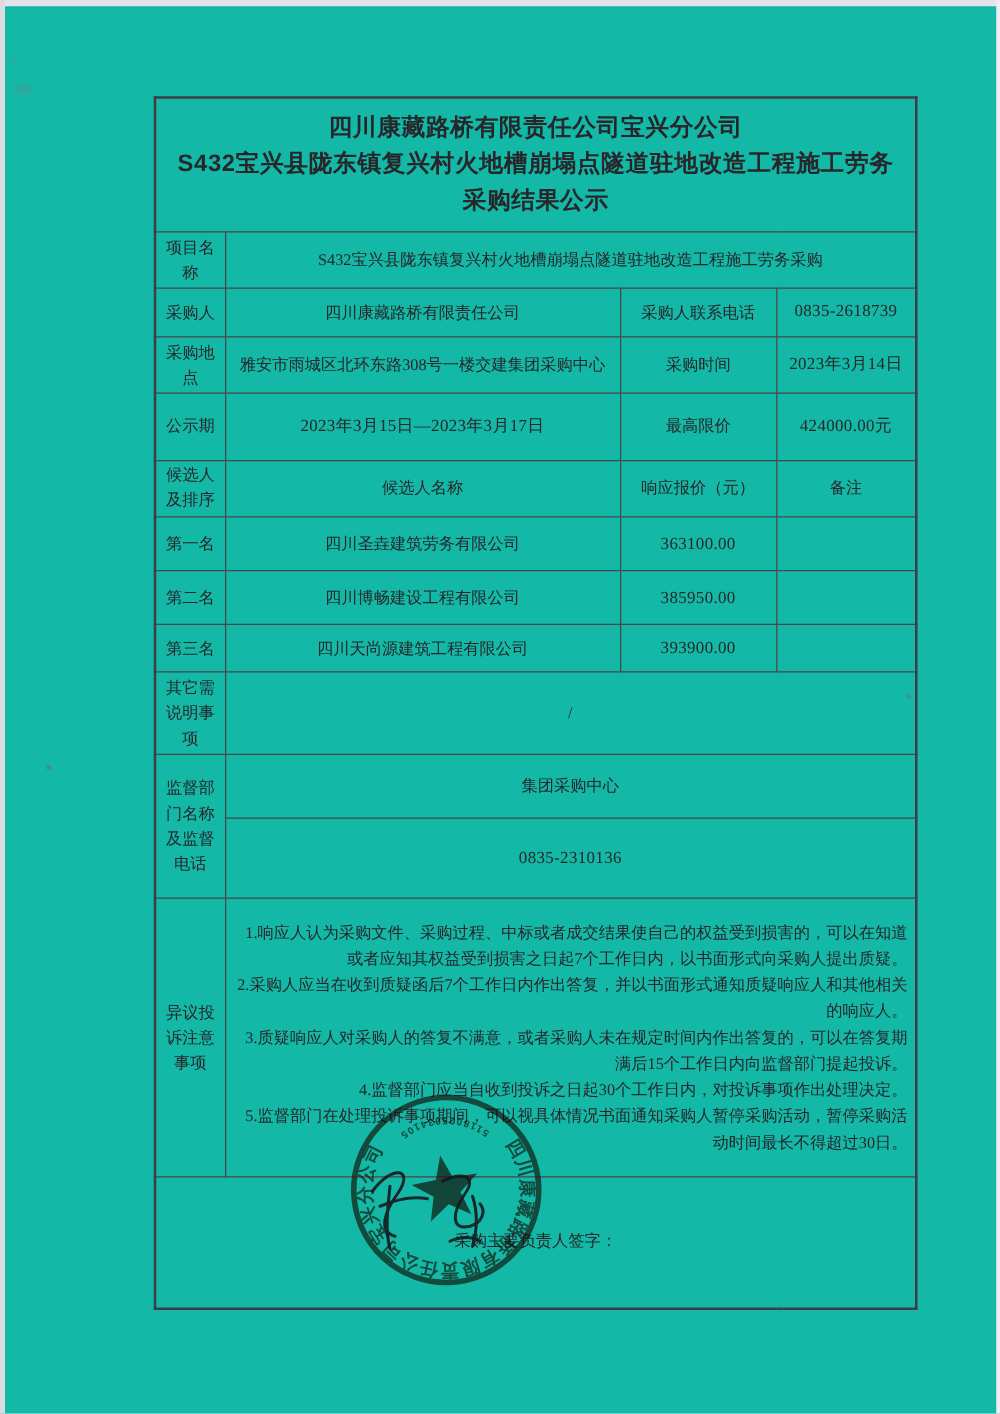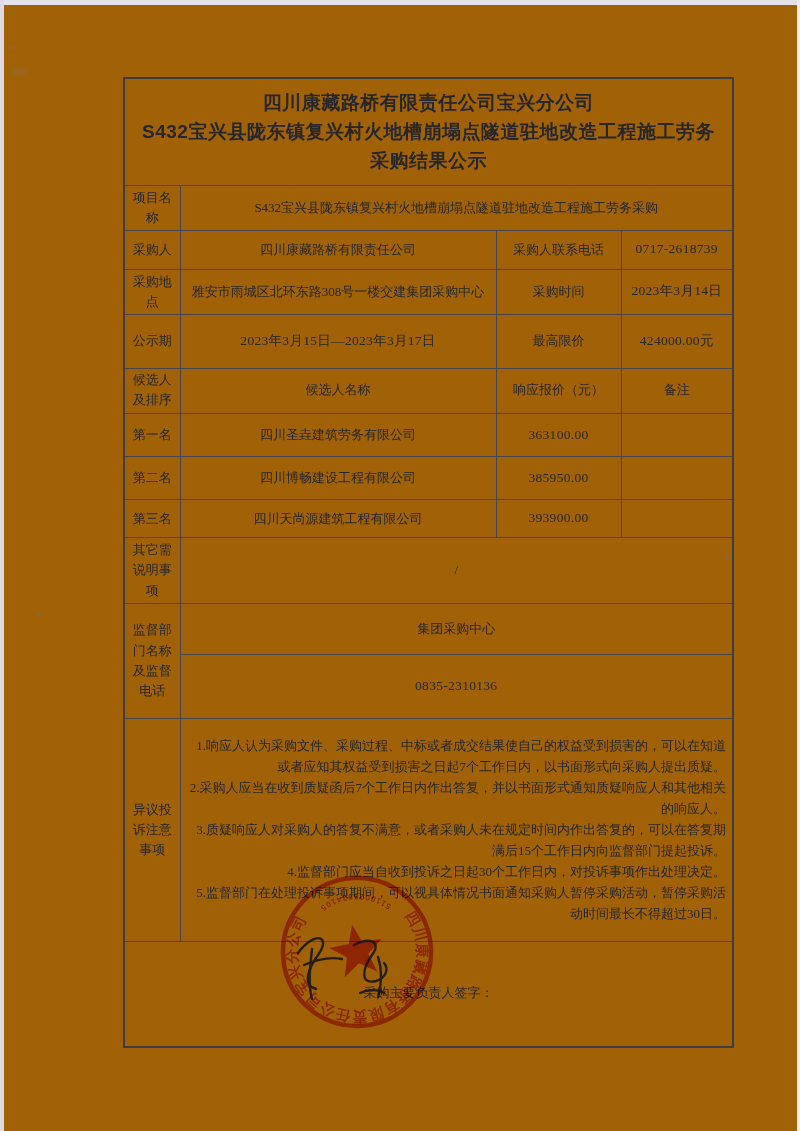--- a/index.html
+++ b/index.html
@@ -6,21 +6,21 @@
   html,body { width:800px; height:1131px; }
   body {
     font-family:"Liberation Serif","DejaVu Serif",serif;
     color:#26262b;
     background:#f0eff4;
     position:relative;
     overflow:hidden;
   }
   #page {
     position:absolute; inset:0;
-    background:#a16207;
+    background:#14b8a6;
   }
   .edge-top    { position:absolute; left:0; top:0; width:800px; height:5px; background:#e4e3e9; }
   .edge-left   { position:absolute; left:0; top:0; width:4px; height:1131px; background:#dcdbe2; }
   .edge-right  { position:absolute; right:0; top:0; width:3px; height:1131px; background:#eeedf2; }
   .smudge { position:absolute; border-radius:50%; }
   .sm-a { left:8px;  top:66px;  width:22px; height:11px; background:radial-gradient(ellipse, rgba(120,118,130,.35), rgba(120,118,130,0) 70%); }
   .sm-b { left:6px;  top:44px;  width:10px; height:7px;  background:radial-gradient(ellipse, rgba(120,118,130,.25), rgba(120,118,130,0) 70%); }
   .sm-c { left:37px; top:612px; width:4px;  height:4px;  background:rgba(110,108,118,.55); }
   .sm-d { left:725px;top:555px; width:4px;  height:4px;  background:rgba(110,108,118,.45); }
 
@@ -107,21 +107,21 @@
       </td>
     </tr>
     <tr class="r-proj">
       <td class="lbl">项目名称</td>
       <td colspan="3" class="val-left">S432宝兴县陇东镇复兴村火地槽崩塌点隧道驻地改造工程施工劳务采购</td>
     </tr>
     <tr class="r-buyer">
       <td class="lbl">采购人</td>
       <td class="val-left">四川康藏路桥有限责任公司</td>
       <td>采购人联系电话</td>
-      <td class="num">0717-2618739</td>
+      <td class="num">0835-2618739</td>
     </tr>
     <tr class="r-loc">
       <td class="lbl">采购地点</td>
       <td class="val-left">雅安市雨城区北环东路308号一楼交建集团采购中心</td>
       <td>采购时间</td>
       <td class="num">2023年3月14日</td>
     </tr>
     <tr class="r-pub">
       <td class="lbl">公示期</td>
       <td class="num">2023年3月15日—2023年3月17日</td>

